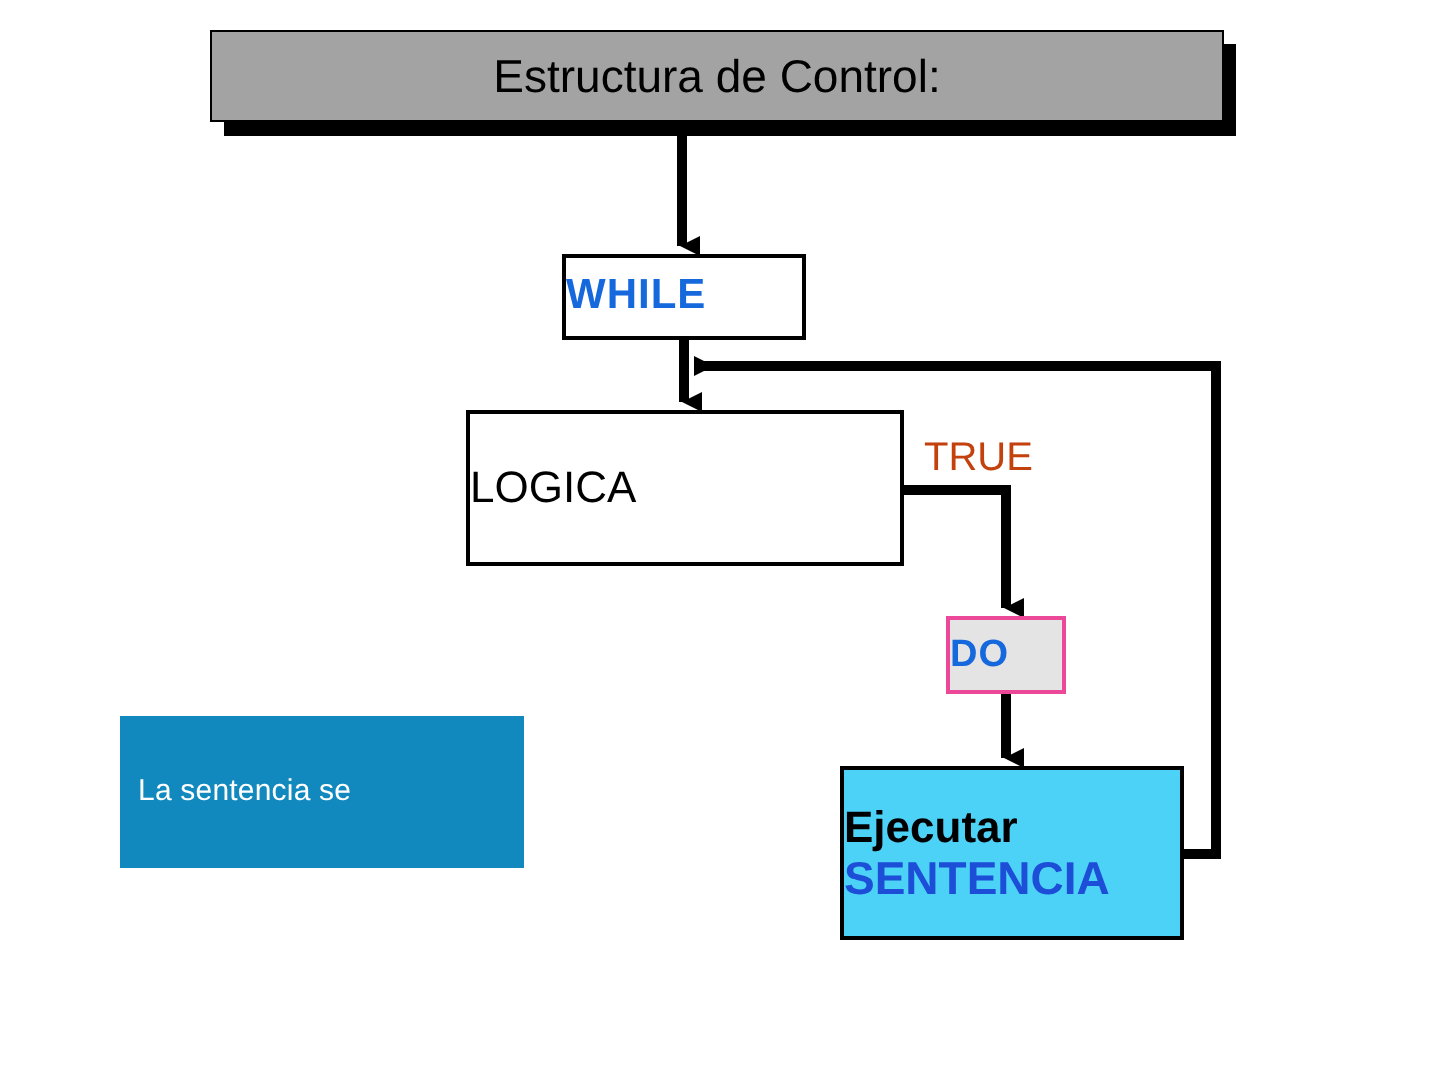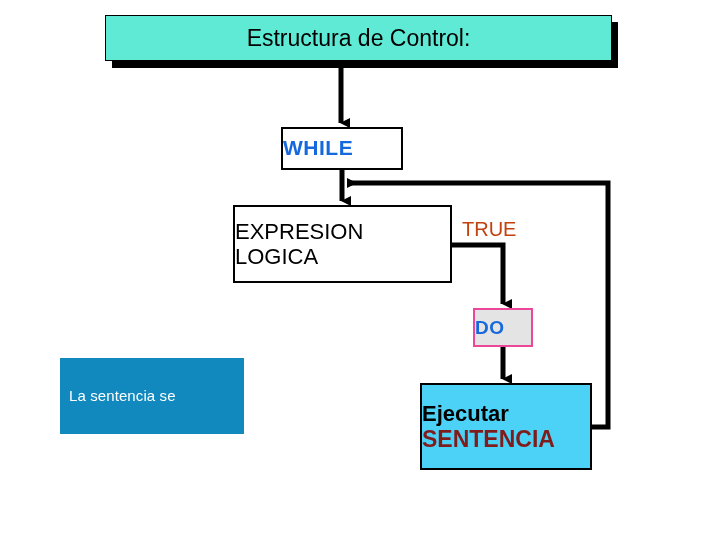--- a/index.html
+++ b/index.html
@@ -27,21 +27,21 @@
     width: 506px;
     height: 46px;
     background: #000000;
   }
   #title-banner {
     position: absolute;
     left: 105px;
     top: 15px;
     width: 507px;
     height: 46px;
-    background: #5eead4;
+    background: #a3a3a3;
     border: 1px solid #000000;
     box-sizing: border-box;
     display: flex;
     align-items: center;
     justify-content: center;
     white-space: nowrap;
   }
   #title-banner .t-normal {
     font-size: 23px;
     color: #000000;
@@ -121,28 +121,28 @@
     border: 2px solid #000000;
   }
   #box-sentencia .line1 {
     font-size: 22px;
     font-weight: bold;
     color: #000000;
   }
   #box-sentencia .line2 {
     font-size: 23px;
     font-weight: bold;
-    color: #7f1d1d;
+    color: #1d4ed8;
     letter-spacing: 0px;
   }
 
   #box-note {
     left: 60px;
     top: 358px;
-    width: 184px;
+    width: 202px;
     height: 76px;
     background: #1189BE;
     border: none;
     justify-content: space-evenly;
     align-items: flex-start;
     padding-left: 9px;
     box-sizing: border-box;
   }
   #box-note .note-line {
     font-size: 15px;
@@ -202,21 +202,20 @@
     <line x1="503" y1="347" x2="503" y2="379" stroke="#000000" stroke-width="5" marker-end="url(#arrow-down)"></line>
 
     <polyline points="592,427 608,427 608,183 348,183" fill="none" stroke="#000000" stroke-width="5" marker-end="url(#arrow-left)"></polyline>
   </svg>
 
   <div id="box-while" class="flow-box">
     <span class="label">WHILE</span>
   </div>
 
   <div id="box-expresion" class="flow-box">
-    <span class="label">EXPRESION</span>
     <span class="label">LOGICA</span>
   </div>
 
   <div id="label-true">TRUE</div>
 
   <div id="box-do" class="flow-box">
     <span class="label">DO</span>
   </div>
 
   <div id="box-sentencia" class="flow-box">

